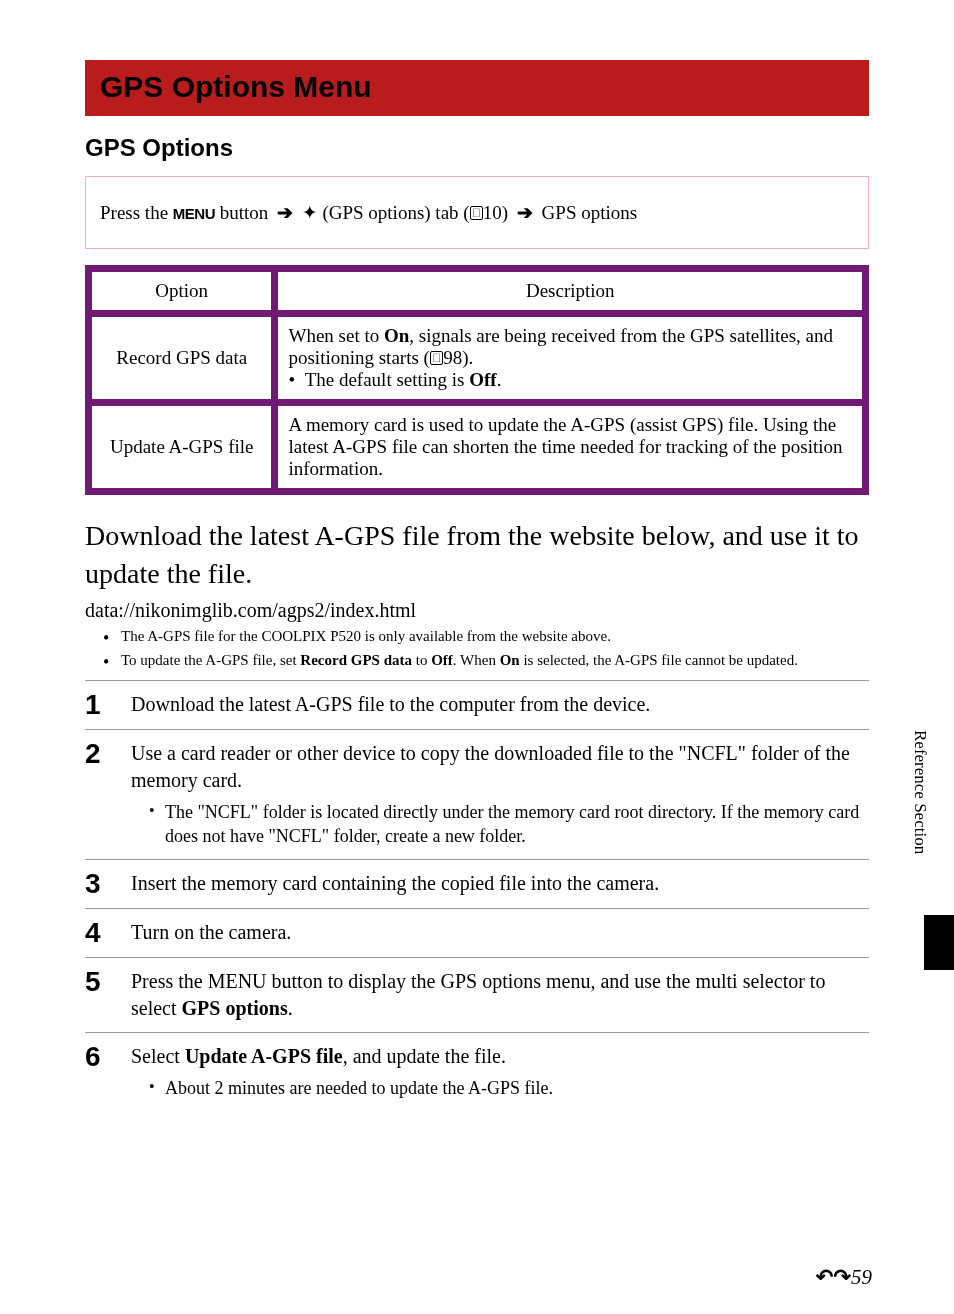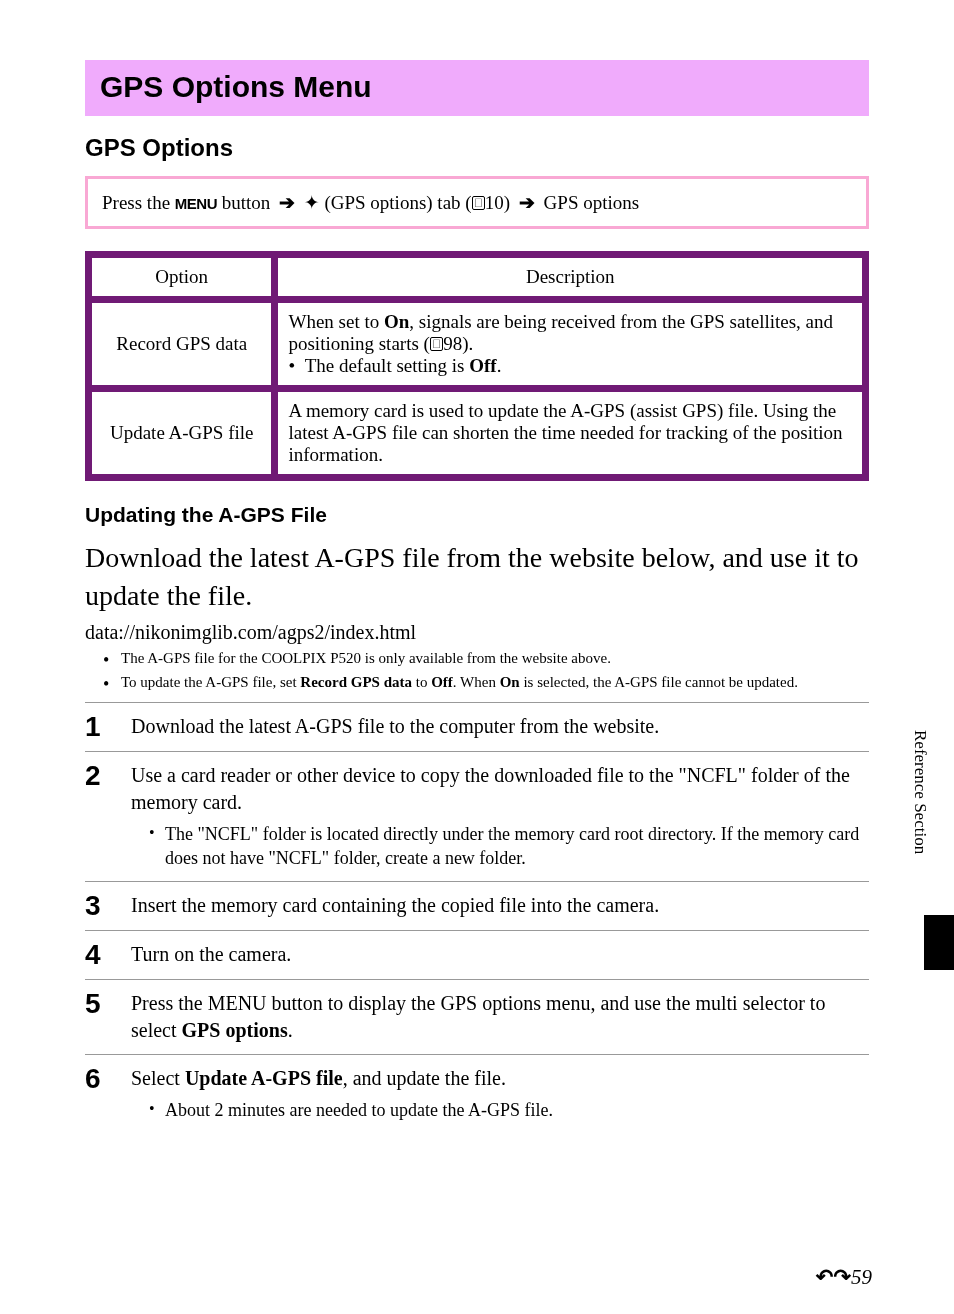--- a/index.html
+++ b/index.html
@@ -8,38 +8,38 @@
       height: 1314px;
       position: relative;
       font-family: "Times New Roman", serif;
       background: white;
       color: #000;
     }
     .content {
       padding: 60px 85px 0 85px;
     }
     .page-title {
-      background: #f0abfc;
+      background: #b91c1c;
       padding: 10px 15px 12px 15px;
       font-size: 30px;
       font-weight: bold;
       font-family: Arial, sans-serif;
       margin-bottom: 18px;
     }
     .section-title {
       font-size: 24px;
       font-weight: bold;
       font-family: Arial, sans-serif;
       margin-bottom: 14px;
     }
     .nav-box {
-      border: 3px solid #f9a8d4;
-      padding: 12px 14px;
+      border: 1px solid #f9a8d4;
+      padding: 24px 14px;
       font-size: 19px;
-      margin-bottom: 22px;
+      margin-bottom: 16px;
     }
     .nav-box .menu-label { font-family: Arial, sans-serif; font-size: 15px; font-weight: bold; letter-spacing: -0.5px; }
     .arrow { font-weight: bold; margin: 0 4px; }
     table {
       border-collapse: collapse;
       width: 100%;
       margin-bottom: 22px;
     }
     th, td {
       border: 7px solid #701a75;
@@ -185,35 +185,34 @@
         <span>•&nbsp;&nbsp;</span><span>The default setting is </span><span class="bold">Off</span><span>.</span>
       </td>
     </tr>
     <tr>
       <td class="opt">Update A-GPS file</td>
       <td class="desc">A memory card is used to update the A-GPS (assist GPS) file. Using the latest A-GPS file can shorten the time needed for tracking of the position information.</td>
     </tr>
   </tbody>
     </table>
 
-  <div class="subhead">Updating the A-GPS File</div>
   <div class="body-text">Download the latest A-GPS file from the website below, and use it to update the file.</div>
   <div class="url">data://nikonimglib.com/agps2/index.html</div>
 
   <ul class="bullets">
     <li>The A-GPS file for the COOLPIX P520 is only available from the website above.</li>
     <li>
       <span>To update the A-GPS file, set </span><span class="bold">Record GPS data</span><span> to </span><span class="bold">Off</span><span>. When </span><span class="bold">On</span><span> is selected, the A-GPS file cannot be updated.</span>
     </li>
   </ul>
 
   <div class="steps">
     <div class="step">
       <div class="step-num">1</div>
-      <div class="step-body">Download the latest A-GPS file to the computer from the website.</div>
+      <div class="step-body">Download the latest A-GPS file to the computer from the device.</div>
     </div>
     <div class="step">
       <div class="step-num">2</div>
       <div class="step-body">
         <span>Use a card reader or other device to copy the downloaded file to the "NCFL" folder of the memory card.</span>
         <ul class="step-sub">
             <li>The "NCFL" folder is located directly under the memory card root directory. If the memory card does not have "NCFL" folder, create a new folder.</li>
           </ul>
       </div>
     </div>

